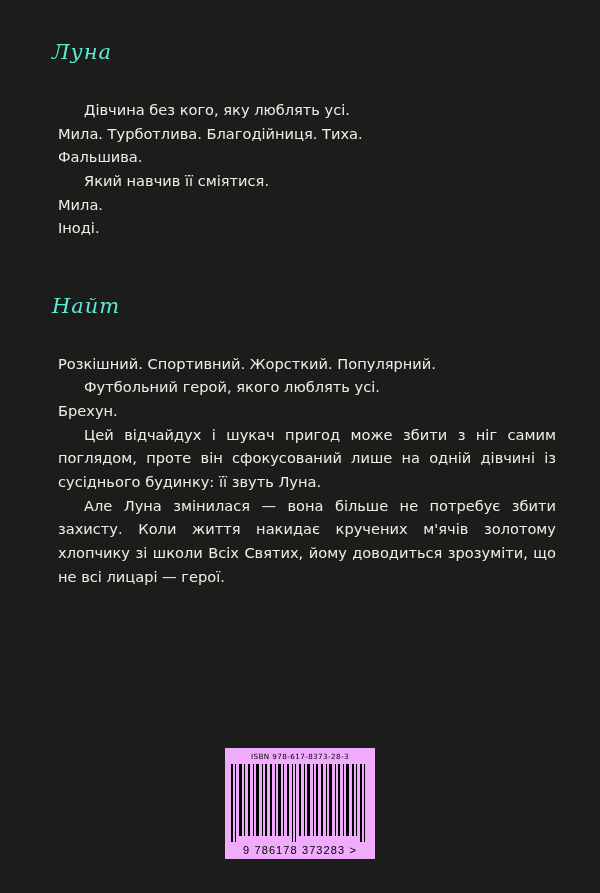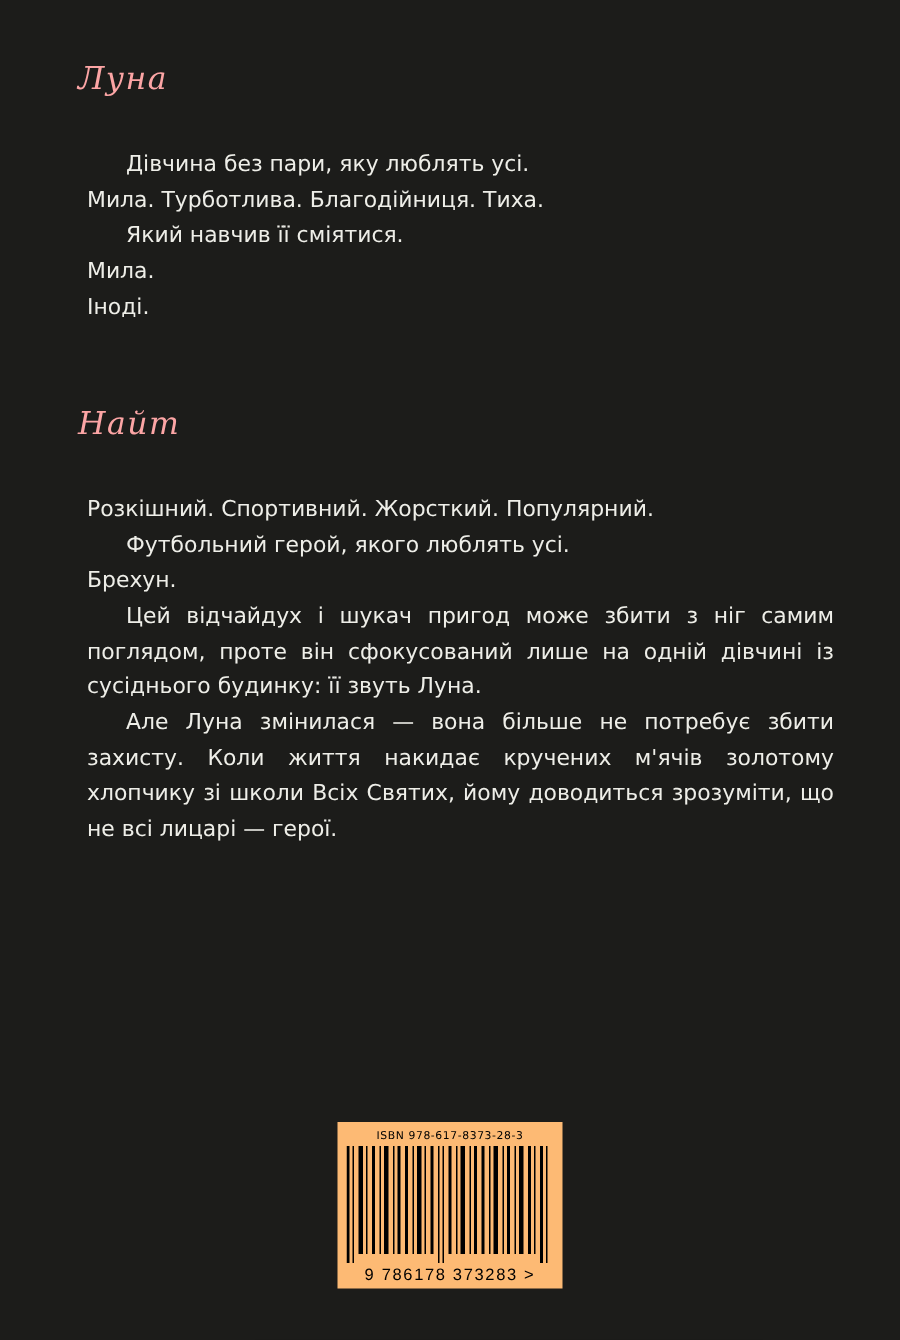--- a/index.html
+++ b/index.html
@@ -25,21 +25,21 @@
 
   .section {
     margin-bottom: 0;
   }
 
   .char-name {
     font-family: "DejaVu Serif", serif;
     font-style: italic;
     font-size: 21px;
     letter-spacing: 1px;
-    color: #fca5a5;
+    color: #5eead4;
     margin: 0 0 34px 8px;
     font-weight: 400;
   }
 
   .para {
     font-family: "DejaVu Sans", sans-serif;
     font-size: 14.6px;
     line-height: 1.62;
     color: #eeeee8;
     margin: 0;
@@ -59,21 +59,21 @@
   .barcode-wrap {
     position: absolute;
     left: 0;
     right: 0;
     bottom: 34px;
     display: flex;
     flex-direction: column;
     align-items: center;
   }
   .barcode-box {
-    background: #fdba74;
+    background: #f0abfc;
     width: 150px;
     padding: 4px 6px 3px 6px;
     box-sizing: border-box;
     display: flex;
     flex-direction: column;
     align-items: center;
   }
   .isbn-top {
     font-family: "DejaVu Sans", sans-serif;
     font-size: 7.2px;
@@ -97,22 +97,23 @@
   }
 </style>
 </head>
 <body>
 
 <div class="page">
 
   <div class="section">
     <div class="char-name">Луна</div>
     <div class="block-lead">
-      <p class="para indent">Дівчина без пари, яку люблять усі.</p>
+      <p class="para indent">Дівчина без кого, яку люблять усі.</p>
       <p class="para">Мила. Турботлива. Благодійниця. Тиха.</p>
+      <p class="para">Фальшива.</p>
       <p class="para indent">Який навчив її сміятися.</p>
       <p class="para">Мила.</p>
       <p class="para">Іноді.</p>
     </div>
   </div>
 
   <div class="spacer-lg"></div>
 
   <div class="section">
     <div class="char-name">Найт</div>

